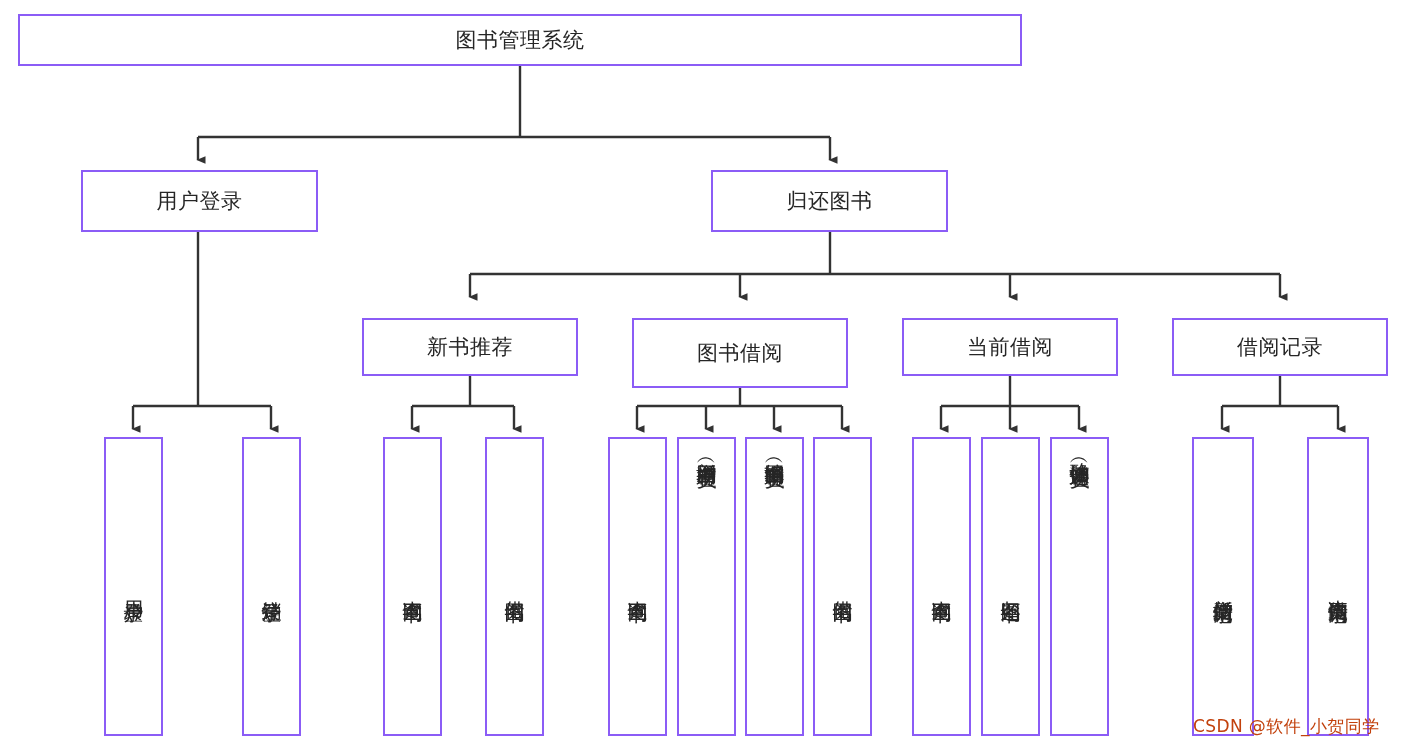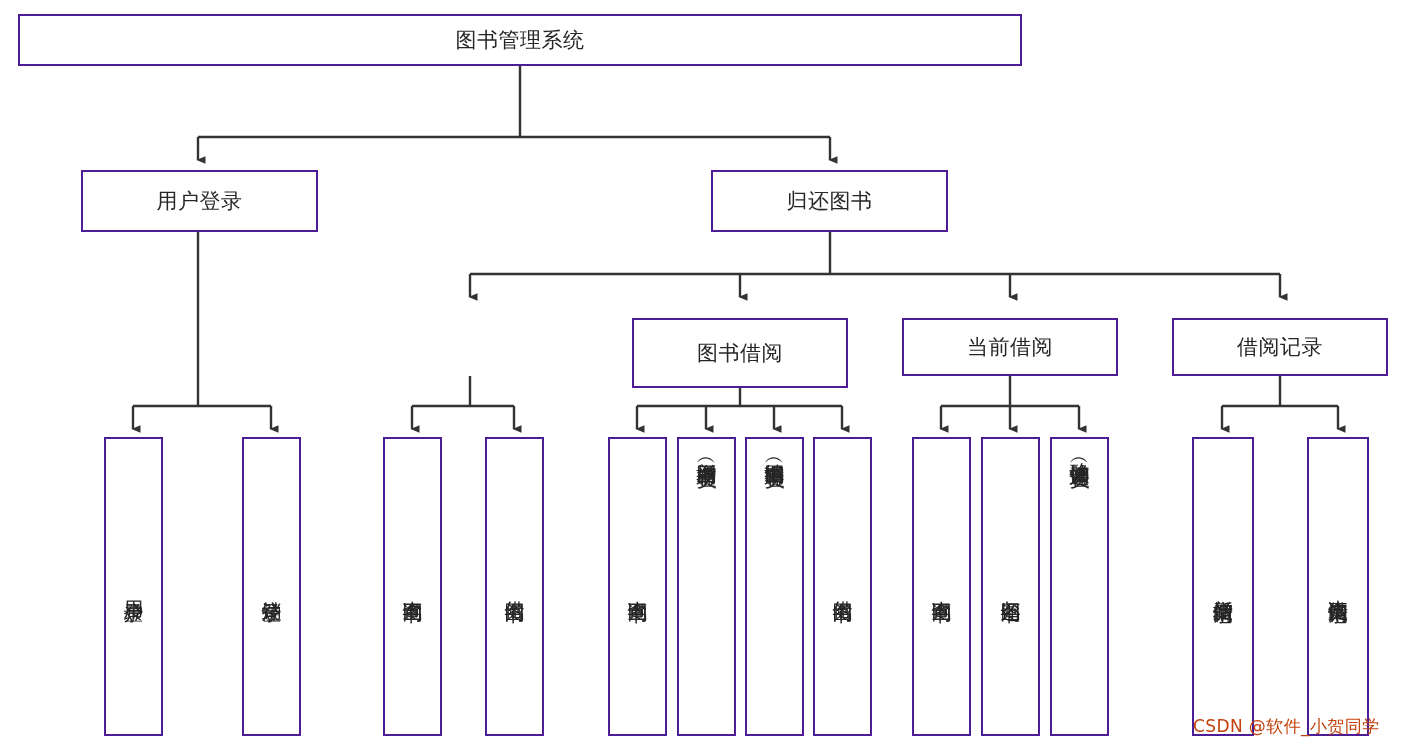--- a/index.html
+++ b/index.html
@@ -23,21 +23,21 @@
     left: 0;
     top: 0;
     width: 1405px;
     height: 747px;
     pointer-events: none;
   }
   .node {
     position: absolute;
     box-sizing: border-box;
     background: #ffffff;
-    border: 2px solid #4c1d95;
+    border: 2px solid #8b5cf6;
     display: flex;
     align-items: center;
     justify-content: center;
     color: #262626;
     z-index: 2;
   }
   .node.root {
     border-width: 2px;
   }
   .node-label {
@@ -134,20 +134,23 @@
     <span class="node-label">图书管理系统</span>
   </div>
 
   <div class="node" style="left:81px; top:170px; width:237px; height:62px;">
     <span class="node-label">用户登录</span>
   </div>
   <div class="node" style="left:711px; top:170px; width:237px; height:62px;">
     <span class="node-label">归还图书</span>
   </div>
 
+  <div class="node" style="left:362px; top:318px; width:216px; height:58px;">
+    <span class="node-label">新书推荐</span>
+  </div>
   <div class="node" style="left:632px; top:318px; width:216px; height:70px;">
     <span class="node-label">图书借阅</span>
   </div>
   <div class="node" style="left:1172px; top:318px; width:216px; height:58px;">
     <span class="node-label">借阅记录</span>
   </div>
   <div class="node" style="left:902px; top:318px; width:216px; height:58px;">
     <span class="node-label">当前借阅</span>
   </div>
 

